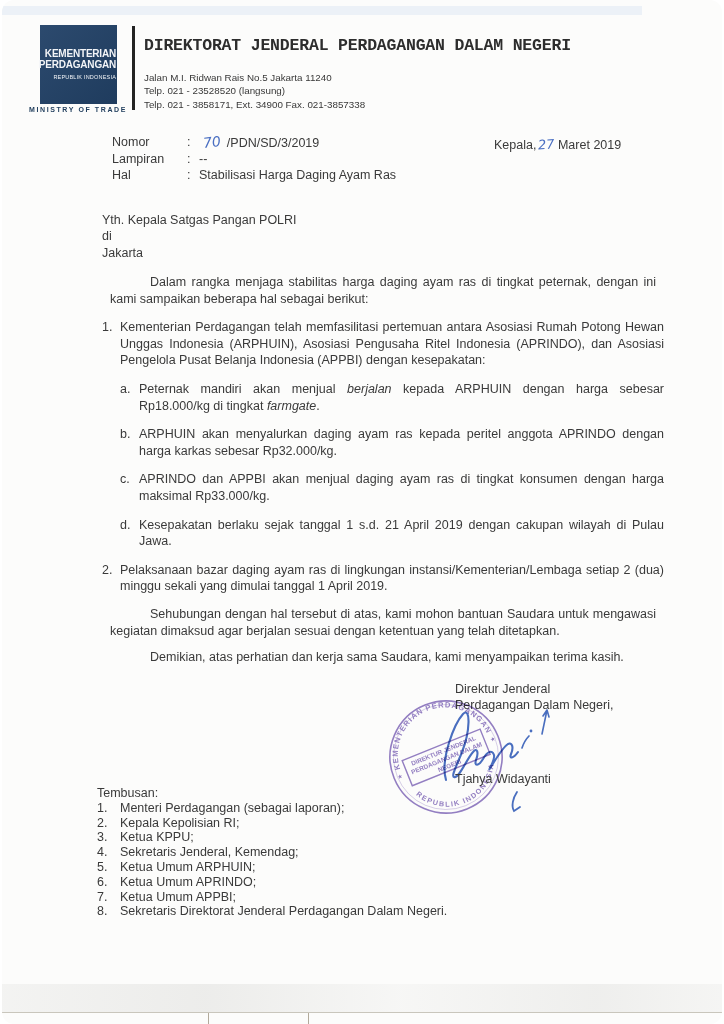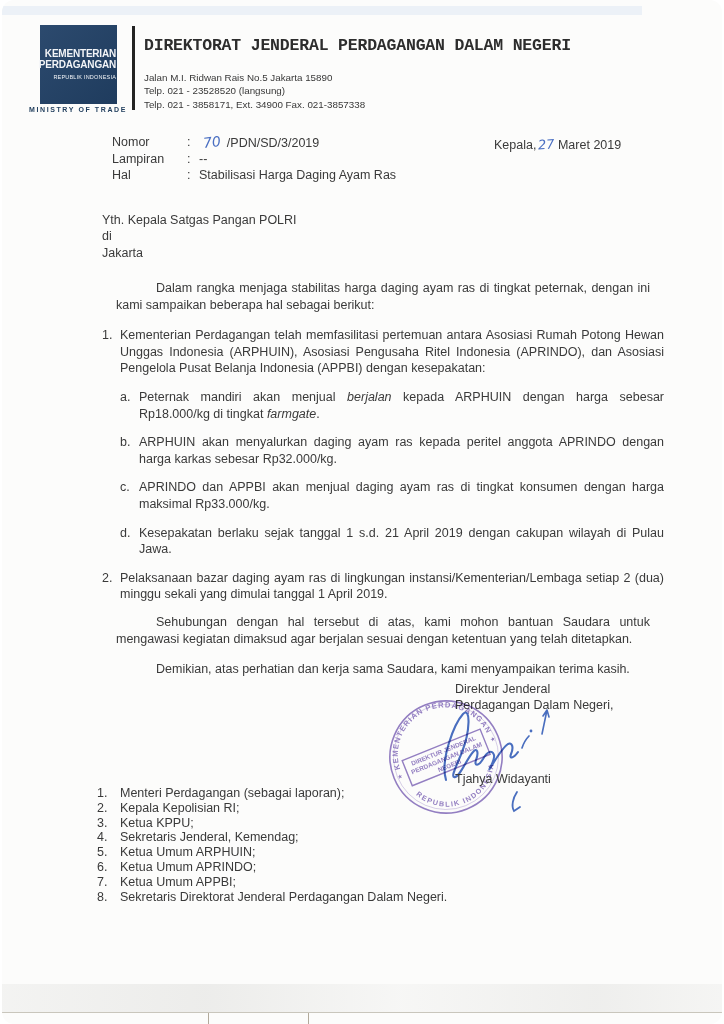--- a/index.html
+++ b/index.html
@@ -39,21 +39,21 @@
   .meta-row{display:flex;}
   .meta-label{width:75px;}
   .meta-colon{width:12px;}
   .hand{font-family:"DejaVu Sans", sans-serif;font-style:italic;color:var(--ink-blue,#4a6fc2);display:inline-block;}
   .hand-no{font-size:14px;transform:rotate(-7deg);margin:0 6px 0 4px;}
   .hand-date{font-size:13px;transform:rotate(-4deg);margin:0 3px 0 2px;}
   .city-date{left:492px;top:137px;font-size:12.5px;}
   .addressee{left:100px;top:212px;font-size:12.5px;line-height:16.4px;}
   
   .body-block{left:100px;top:266px;width:562px;font-size:12.5px;line-height:16.6px;text-align:justify;}
-  .para-indent{text-indent:40px;margin:14px;}
+  .para-indent{text-indent:40px;margin:8px;}
   .num-row{display:flex;margin-top:12px;}
   .num-col{width:18px;flex:none;text-align:left;}
   .num-text{flex:1;text-align:justify;}
   .sub-row{display:flex;margin-top:12px;margin-left:18px;}
   .sub-col{width:19px;flex:none;}
   .mt11{margin-top:11px;}
   .mt10{margin-top:10px;}
   .it{font-style:italic;}
   
   .sig-title{left:453px;top:681px;font-size:12.5px;line-height:16.4px;}
@@ -79,21 +79,21 @@
 
   <div class="abs logo-square">
     <div class="logo-line">KEMENTERIAN</div>
     <div class="logo-line">PERDAGANGAN</div>
     <div class="logo-sub">REPUBLIK INDONESIA</div>
   </div>
   <div class="abs logo-caption">MINISTRY OF TRADE</div>
   <div class="abs head-divider"></div>
   <div class="abs head-title">DIREKTORAT JENDERAL PERDAGANGAN DALAM NEGERI</div>
   <div class="abs head-address">
-    <div>Jalan M.I. Ridwan Rais No.5 Jakarta 15890</div>
+    <div>Jalan M.I. Ridwan Rais No.5 Jakarta 11240</div>
     <div>Telp. 021 - 23528520 (langsung)</div>
     <div>Telp. 021 - 3858171, Ext. 34900  Fax. 021-3857338</div>
   </div>
 
   <div class="abs meta">
     <div class="meta-row">
       <span class="meta-label">Nomor</span>
       <span class="meta-colon">:</span>
       <span><span class="hand hand-no">70</span><span>/PDN/SD/3/2019</span></span>
     </div>
@@ -198,20 +198,21 @@
 
   <div class="abs sig-name">Tjahya Widayanti</div>
 
   <div class="abs undermark-wrap">
     <svg width="18" height="26" viewBox="0 0 18 26">
       <path d="M10,2 C6,8 4,16 7,21 L13,17" fill="none" stroke="var(--ink-blue,#4a6fc2)" stroke-width="1.8" stroke-linecap="round"></path>
     </svg>
   </div>
 
   <div class="abs tembusan">
+    <div>Tembusan:</div>
     <div class="tem-row">
       <span class="tem-num">1.</span>
       <span>Menteri Perdagangan (sebagai laporan);</span>
     </div>
     <div class="tem-row">
       <span class="tem-num">2.</span>
       <span>Kepala Kepolisian RI;</span>
     </div>
     <div class="tem-row">
       <span class="tem-num">3.</span>

